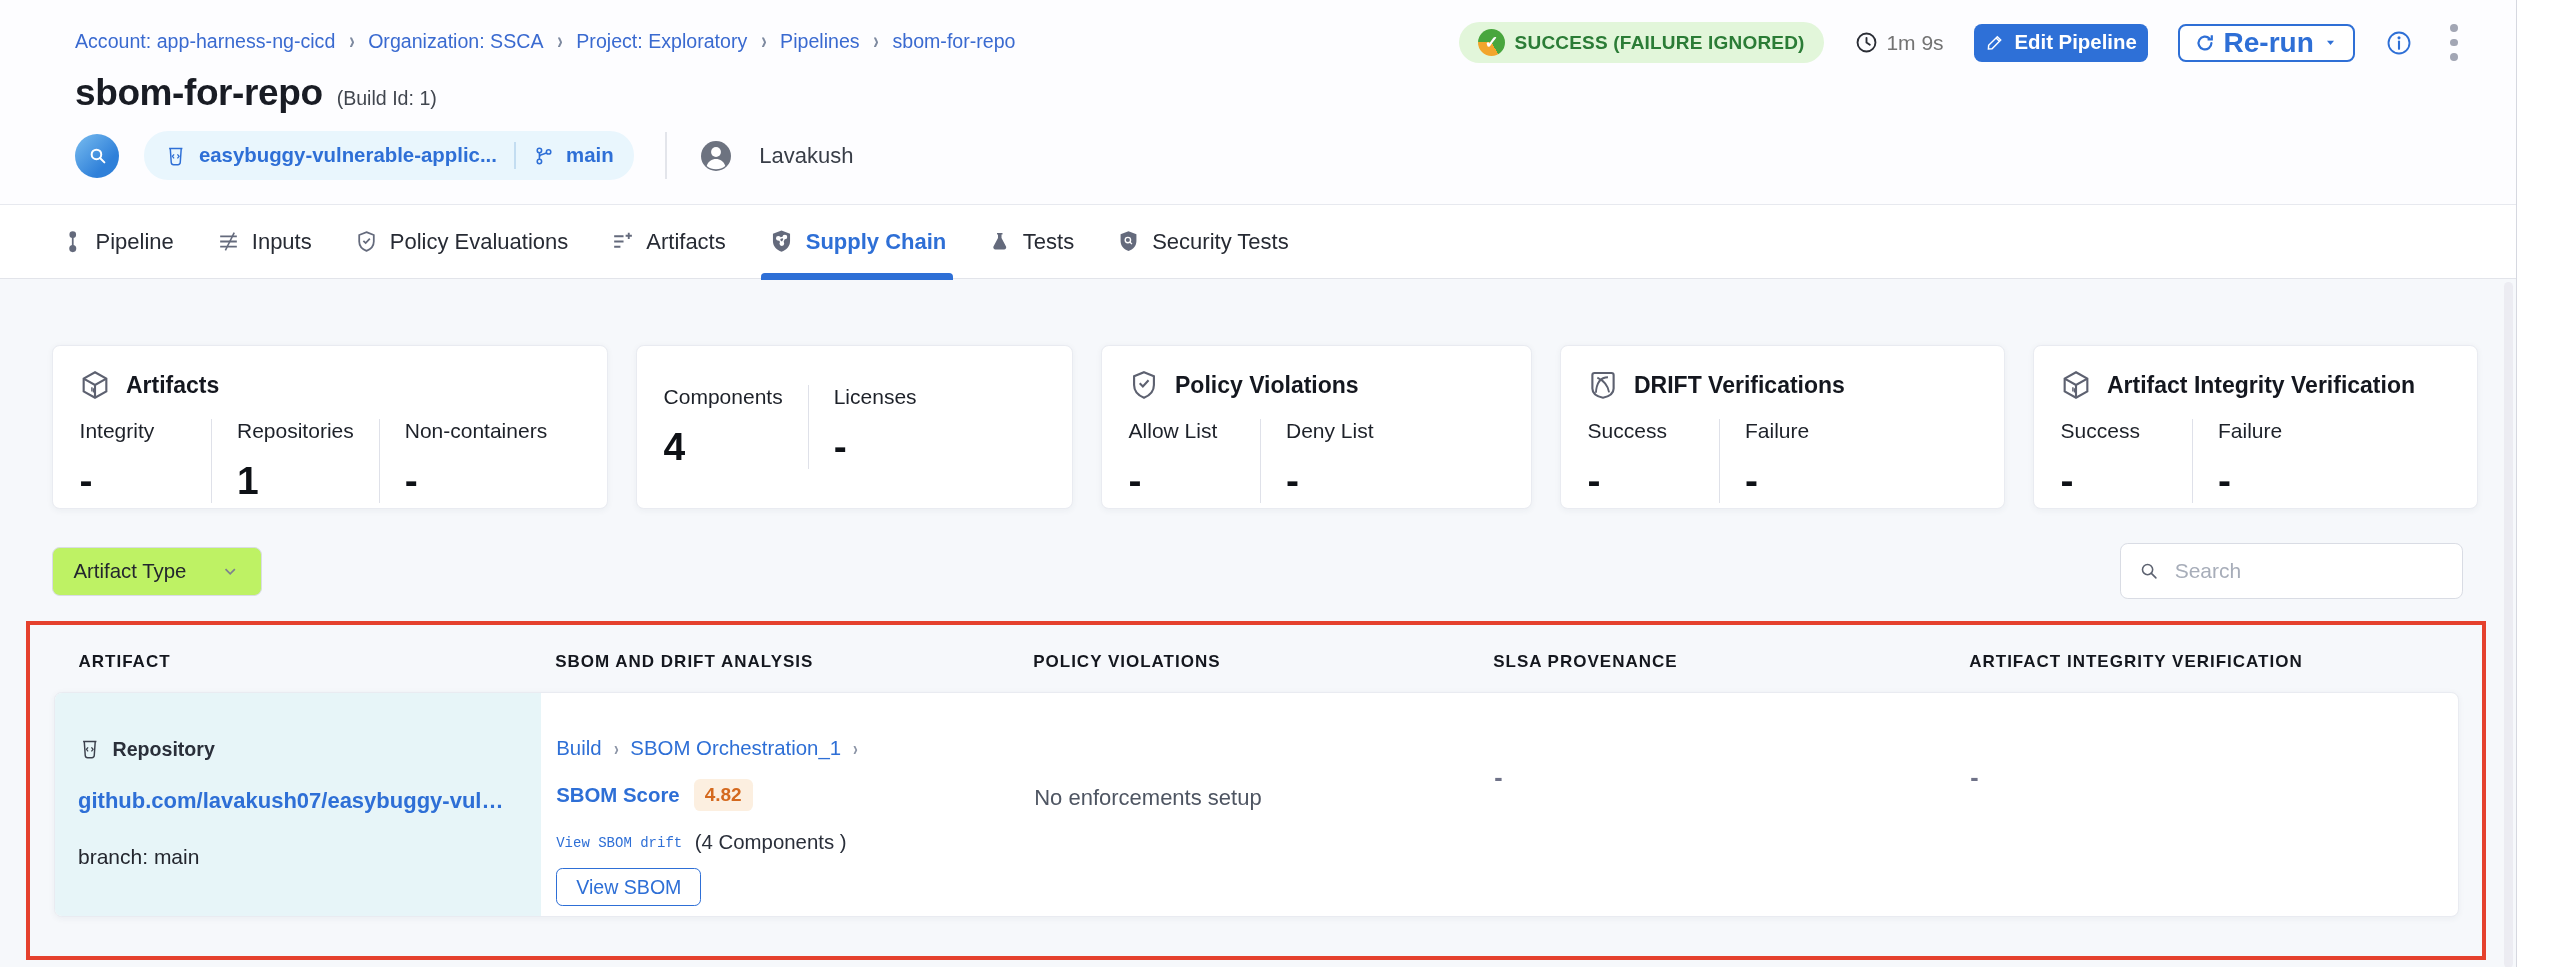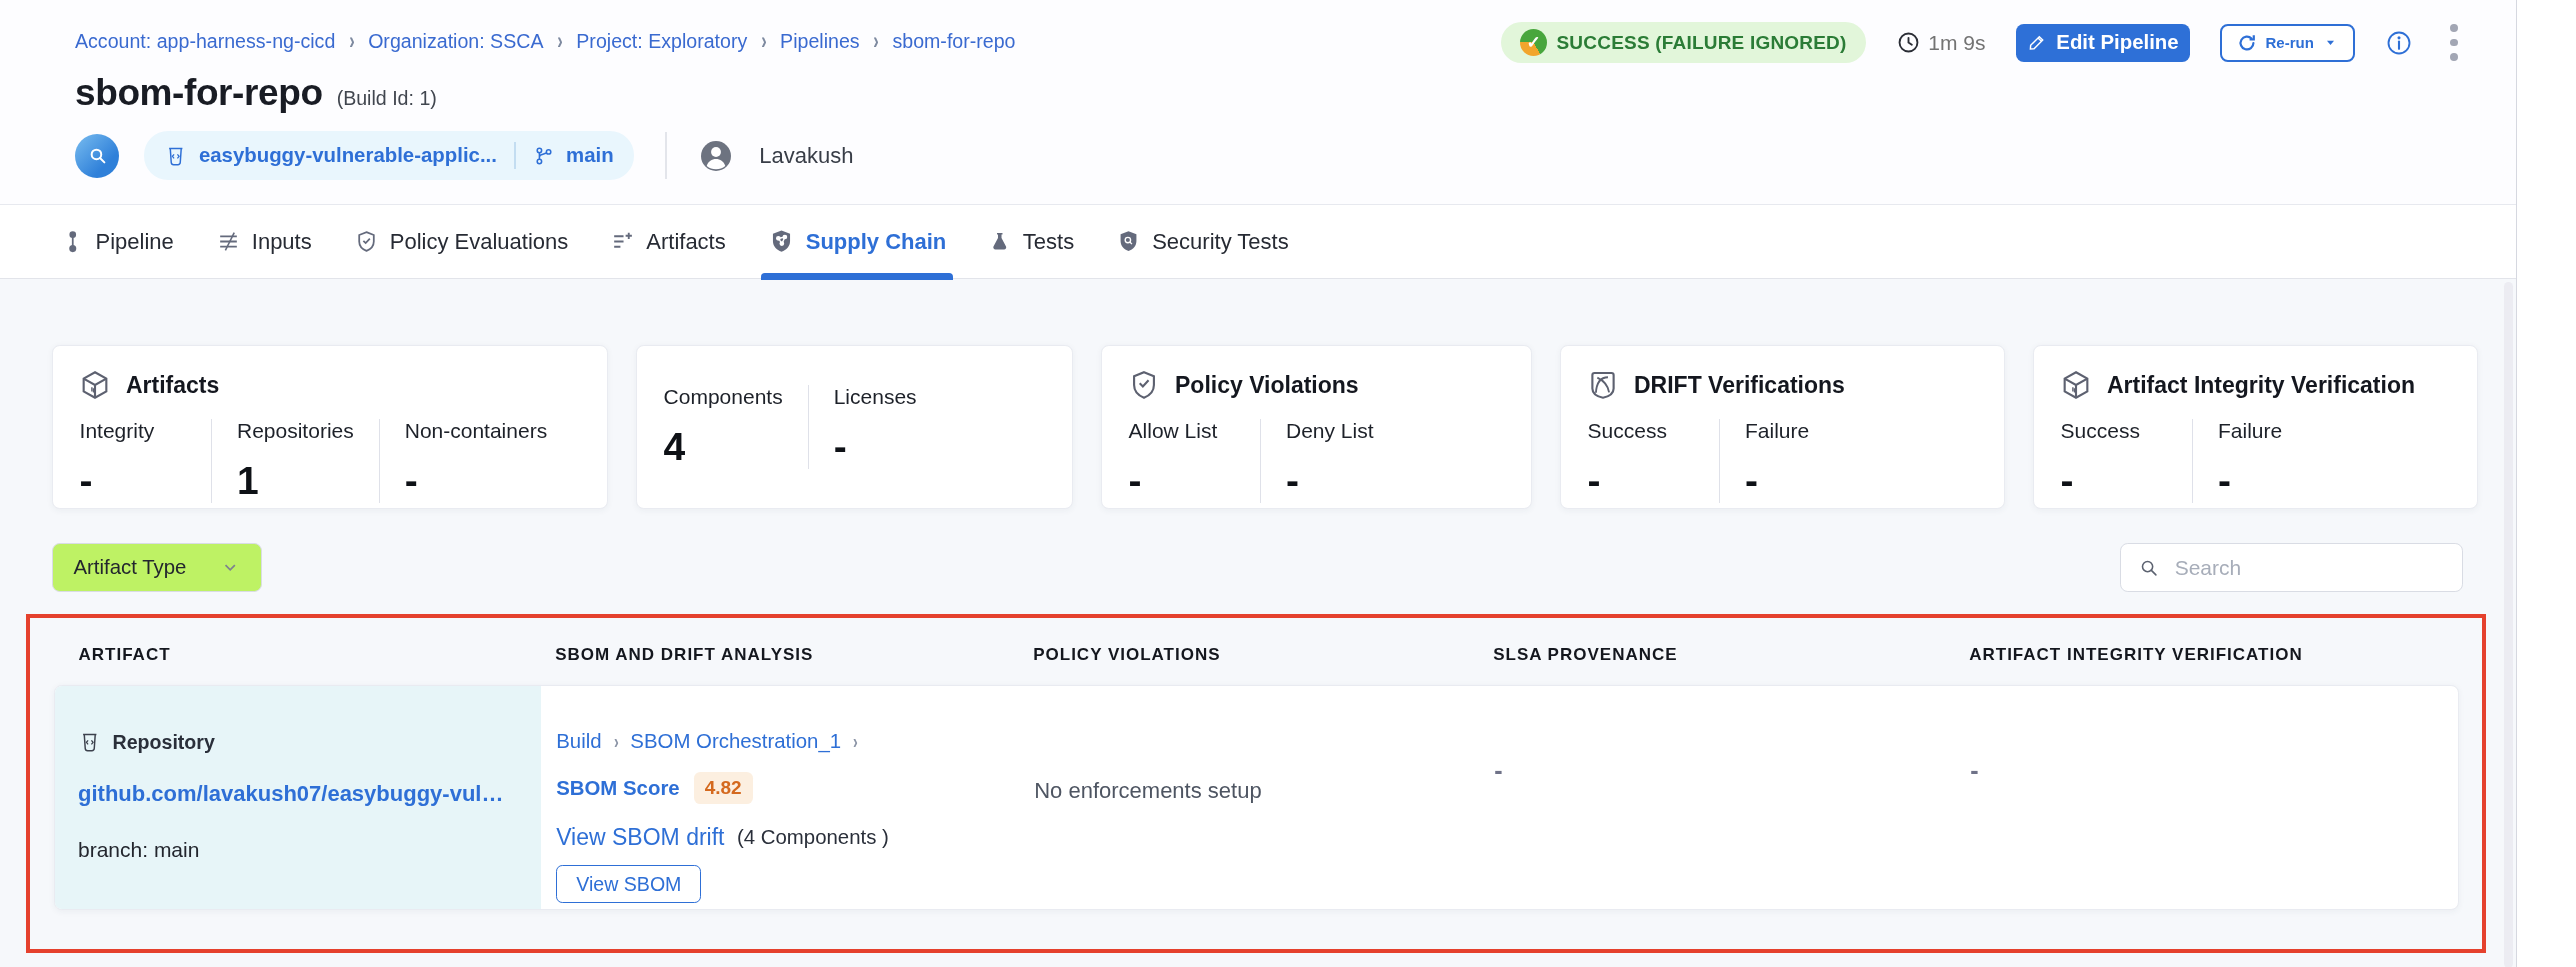--- a/index.html
+++ b/index.html
@@ -33,21 +33,21 @@
   .header-actions { position:absolute; top:22px; right:50px; display:flex; align-items:center; gap:30px; height:41px; }
   .status-badge { height:41px; border-radius:20.4px; background:#e2f6da; color:#2b7c36; font-weight:bold; font-size:19px;
     padding:0 19px; display:flex; align-items:center; gap:9.4px; letter-spacing:0.2px; white-space:nowrap; }
   .status-check { width:27px; height:27px; border-radius:50%; flex:0 0 auto;
     background:conic-gradient(from 150deg,#f2a52c 0 120deg,#48a63d 120deg 360deg);
     color:#fff; font-size:17px; font-weight:bold; display:flex; align-items:center; justify-content:center; }
   .duration { display:flex; align-items:center; gap:7.8px; font-size:21px; color:#737373; }
   .btn-primary { height:38px; padding:0 11px; background:#2e70d7; color:#fff; border:none; border-radius:7.8px;
     font-family:inherit; font-size:20.4px; font-weight:bold; display:flex; align-items:center; gap:9.4px; cursor:pointer; }
   .btn-outline { height:38px; padding:0 14px; background:#fff; color:#2e6fd6; border:2.3px solid #2e6fd6; border-radius:7.8px;
-    font-family:inherit; font-size:15px; font-weight:bold; display:flex; align-items:center; gap:7.8px; cursor:pointer; }
+    font-family:inherit; font-size:28px; font-weight:bold; display:flex; align-items:center; gap:7.8px; cursor:pointer; }
   .kebab { display:flex; flex-direction:column; gap:7px; padding:3.1px 7.8px; cursor:pointer; }
   .kebab i { width:7.8px; height:7.8px; border-radius:50%; background:#a2a6b4; }
 
   
   .tabbar { background:#ffffff; height:74px; border-bottom:1.6px solid #e2e4ea; display:flex; align-items:stretch;
     padding-left:61px; gap:42px; }
   .tab { display:flex; align-items:center; gap:11px; font-size:22px; color:#272b34; position:relative; cursor:pointer; white-space:nowrap; }
   .tab.active { color:#2e6fd6; font-weight:bold; }
   .tab.active::after { content:""; position:absolute; left:-6.3px; right:-6.3px; bottom:-1.6px; height:7px; background:#2e6fd6; border-radius:3.9px 3.9px 0 0; }
 
@@ -60,21 +60,21 @@
   .stats { display:flex; margin-top:17px; }
   .stat { padding:0 25px; border-left:1.6px solid #dfe1e9; min-width:133px; }
   .stat:first-child { border-left:none; padding-left:1.6px; }
   .stat-label { font-size:21px; color:#1d2129; white-space:nowrap; }
   .stat-value { font-size:39px; font-weight:bold; color:#0e1116; margin-top:15.7px; }
 
   
   .filter-row { display:flex; justify-content:space-between; align-items:center; margin:34px 53px 0 52px; }
   .select { height:49px; background:#bef264; border:1.6px solid #d9dce4; border-radius:7.8px; display:flex; align-items:center;
     gap:34px; padding:0 20.4px; font-size:20.4px; color:#23262e; font-family:Liberation Sans, sans-serif; cursor:pointer; }
-  .search { height:49px; width:343px; background:#fff; border:1.6px solid #d9dce4; border-radius:7.8px; display:flex;
+  .search { height:56px; width:343px; background:#fff; border:1.6px solid #d9dce4; border-radius:7.8px; display:flex;
     align-items:center; gap:12.5px; padding:0 15.7px; }
   .search input { border:none; outline:none; background:transparent; font-family:inherit; font-size:21px; color:#2a2e38; width:100%; }
   .search input::placeholder { color:#a7adb9; }
 
   
   .highlight-box { margin:22px 0 0 26px; width:2460px; height:339px; border:4.7px solid #e5412d; padding-top:27px; }
   .tgrid { display:grid; grid-template-columns:486px 478px 460px 476px 1fr; margin:0 23.5px; }
   .th { font-size:17px; font-weight:bold; color:#14171e; letter-spacing:1px; padding-left:15.7px; white-space:nowrap; }
   .th:first-child { padding-left:25px; }
   .trow { margin-top:20.4px; background:#fff; border:0.8px solid #e9ebf1; border-radius:7.8px; height:225px; overflow:hidden;
@@ -85,21 +85,21 @@
   .artifact-link { display:block; margin-top:27px; font-size:22px; font-weight:bold; color:#2e6fd6; text-decoration:none;
     white-space:nowrap; overflow:hidden; text-overflow:ellipsis; max-width:438px; cursor:pointer; }
   .branch-line { margin-top:31px; font-size:21px; color:#23262e; }
   .pipe-bc { display:flex; align-items:center; gap:11px; font-size:20.4px; }
   .pipe-bc a { color:#2e6fd6; text-decoration:none; cursor:pointer; }
   .bc-sep { color:#8b94a6; font-size:20.4px; font-weight:bold; transform:scaleX(.7); }
   .score-line { margin-top:19px; display:flex; align-items:center; gap:14px; }
   .score-label { font-size:20.4px; font-weight:bold; color:#2e6fd6; cursor:pointer; }
   .score-badge { background:#fcefe0; color:#d4691e; font-weight:bold; font-size:19px; padding:4.7px 11px; border-radius:6.3px; }
   .drift-line { margin-top:20.4px; font-size:20.4px; display:flex; align-items:center; gap:12.5px; }
-  .drift-line a { color:#2e6fd6; text-decoration:none; font-size:23px; cursor:pointer; }
+  .drift-line a { color:#2e6fd6; text-decoration:none; font-size:14px; cursor:pointer;font-family:Liberation Mono, monospace; }
   .drift-count { color:#2a2f3a; }
   .view-sbom-btn { margin-top:14px; height:38px; padding:0 19px; background:#fff; border:1.6px solid #2e6fd6; color:#2e6fd6;
     border-radius:6.3px; font-family:inherit; font-size:19.6px; cursor:pointer; }
   .cell-policy { font-size:22px; color:#4e5562; padding-top:92px; }
   .cell-dash { font-size:25px; font-weight:bold; color:#6f7288; padding-top:70px; }
 
   svg { display:block; flex:0 0 auto; }
 </style>
 </head>
 <body>

